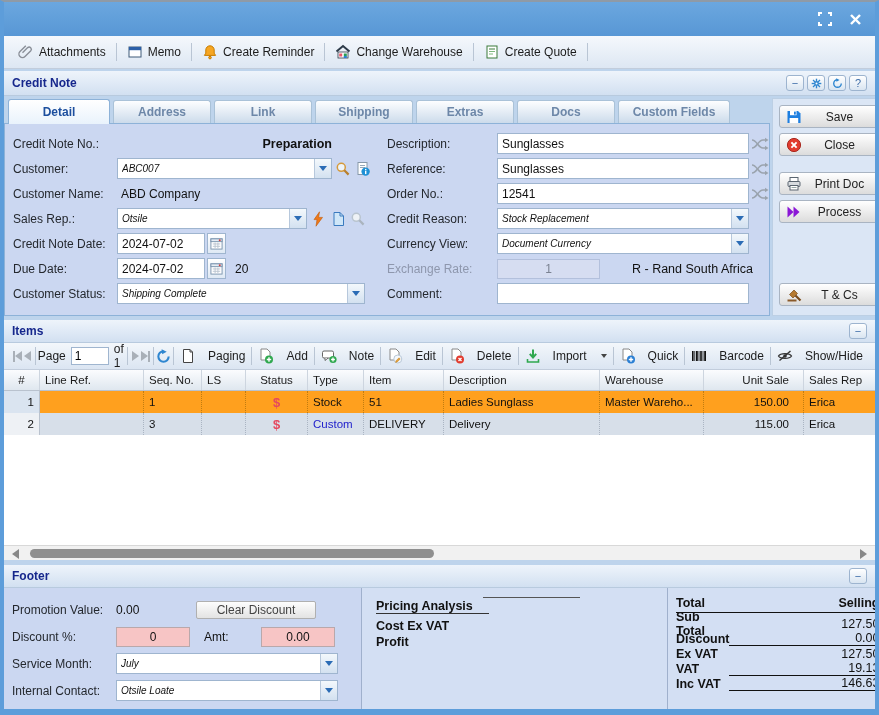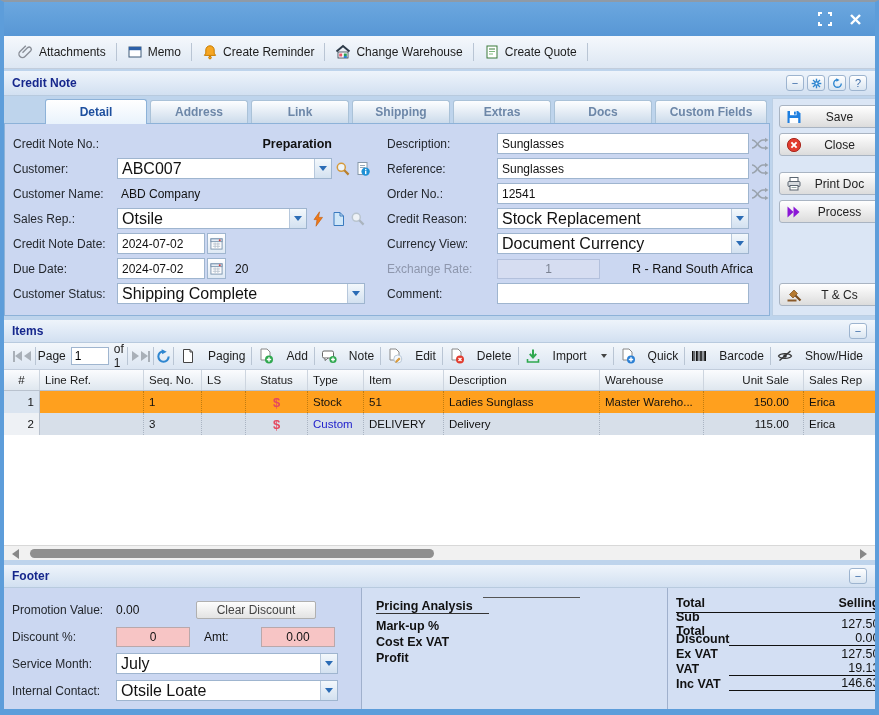--- a/index.html
+++ b/index.html
@@ -20,38 +20,38 @@
   
   .sec-header{height:25px;flex:none;background:linear-gradient(#eef4fb,#d2e0f1);
     border-bottom:1px solid #b8cade;display:flex;align-items:center;padding:0 8px;}
   .sec-title{font-size:12px;font-weight:bold;color:#16278c;flex:1;}
   .mini-btn{width:18px;height:16px;border:1px solid #9db4cf;border-radius:3px;
     background:linear-gradient(#ffffff,#d9e5f1);color:#3d6da8;font-size:11px;line-height:13px;
     text-align:center;margin-left:3px;cursor:pointer;flex:none;display:flex;align-items:center;justify-content:center;}
   
   .cn-body{height:218px;flex:none;display:flex;margin-top:2px;}
   .cn-left{flex:1;display:flex;flex-direction:column;}
-  .tabs-row{height:25px;flex:none;display:flex;padding-left:4px;align-items:flex-end;justify-content:flex-end;}
+  .tabs-row{height:25px;flex:none;display:flex;padding-left:4px;align-items:flex-end;}
   .tab{height:23px;line-height:22px;text-align:center;font-size:12px;font-weight:bold;color:#6d87a8;
     background:linear-gradient(#fdfeff,#ccdbeb);border:1px solid #aac2d8;border-bottom:none;
     border-radius:3px 3px 0 0;margin-right:3px;cursor:pointer;}
   .tab.active{height:25px;line-height:24px;background:linear-gradient(#ffffff,#e9f3fc);
     color:#1d4f9e;border-color:#8db2d8;margin-bottom:-1px;z-index:2;}
   .form{flex:1;background:#cbd7f1;border:1px solid #8db2d8;padding-top:7px;}
   .form-row{display:flex;align-items:center;height:25px;padding-left:8px;}
   .lbl{width:104px;font-size:12px;color:#24282e;flex:none;}
   .lbl2{width:110px;font-size:12px;color:#24282e;flex:none;margin-left:8px;}
   .lbl-dis{color:#8e97ad;}
   .zoneL{width:262px;display:flex;align-items:center;flex:none;}
   .zoneR{flex:1;display:flex;align-items:center;}
   .prep{width:215px;text-align:right;font-weight:bold;font-size:12.5px;color:#111;}
   .txtval{font-size:12px;color:#111;}
   input.field{height:21px;border:1px solid #9fb5cf;background:#fff;font-size:12px;padding:0 4px;color:#111;outline:none;}
   .combo{display:flex;height:21px;border:1px solid #9fb5cf;background:#fff;align-items:stretch;}
-  .combo input{border:none;flex:1;min-width:0;font-size:16px;padding:0 4px;color:#111;outline:none;background:transparent;}
+  .combo input{border:none;flex:1;min-width:0;font-size:10px;padding:0 4px;color:#111;outline:none;background:transparent;font-style:italic;}
   .combo-btn{width:17px;flex:none;background:linear-gradient(#f3f8fc,#d3e1f0);border-left:1px solid #b7c8dc;
     display:flex;align-items:center;justify-content:center;cursor:pointer;}
   .chev{width:0;height:0;border-left:4px solid transparent;border-right:4px solid transparent;border-top:5px solid #2b6cb5;}
   .sq-btn{width:19px;height:21px;border:1px solid #9fb5cf;background:linear-gradient(#ffffff,#dfe9f4);
     display:flex;align-items:center;justify-content:center;margin-left:2px;cursor:pointer;flex:none;}
   .ico-btn{width:18px;height:19px;display:flex;align-items:center;justify-content:center;margin-left:2px;cursor:pointer;flex:none;}
   .dis-input{width:103px;height:20px;background:#d6ddf1;border:1px solid #b3c0dc;color:#7b8292;
     text-align:center;font-size:12px;line-height:18px;}
   .curr-name{font-size:12.5px;color:#111;margin-left:32px;}
   
@@ -704,21 +704,20 @@
           <span class="combo-btn">
               <i class="chev"></i>
             </span>
         </span>
       </div>
     </div>
 
     <div class="f-mid">
       <div class="pa-line"></div>
       <div class="pa-title">Pricing Analysis</div>
-      <div class="pa-row">Mark-up %</div>
       <div class="pa-row">Cost Ex VAT</div>
       <div class="pa-row">Profit</div>
     </div>
 
     <div class="f-right">
       <div class="tot-head">
         <span>Total</span>
         <span>Selling</span>
       </div>
       <div class="tot-row">

